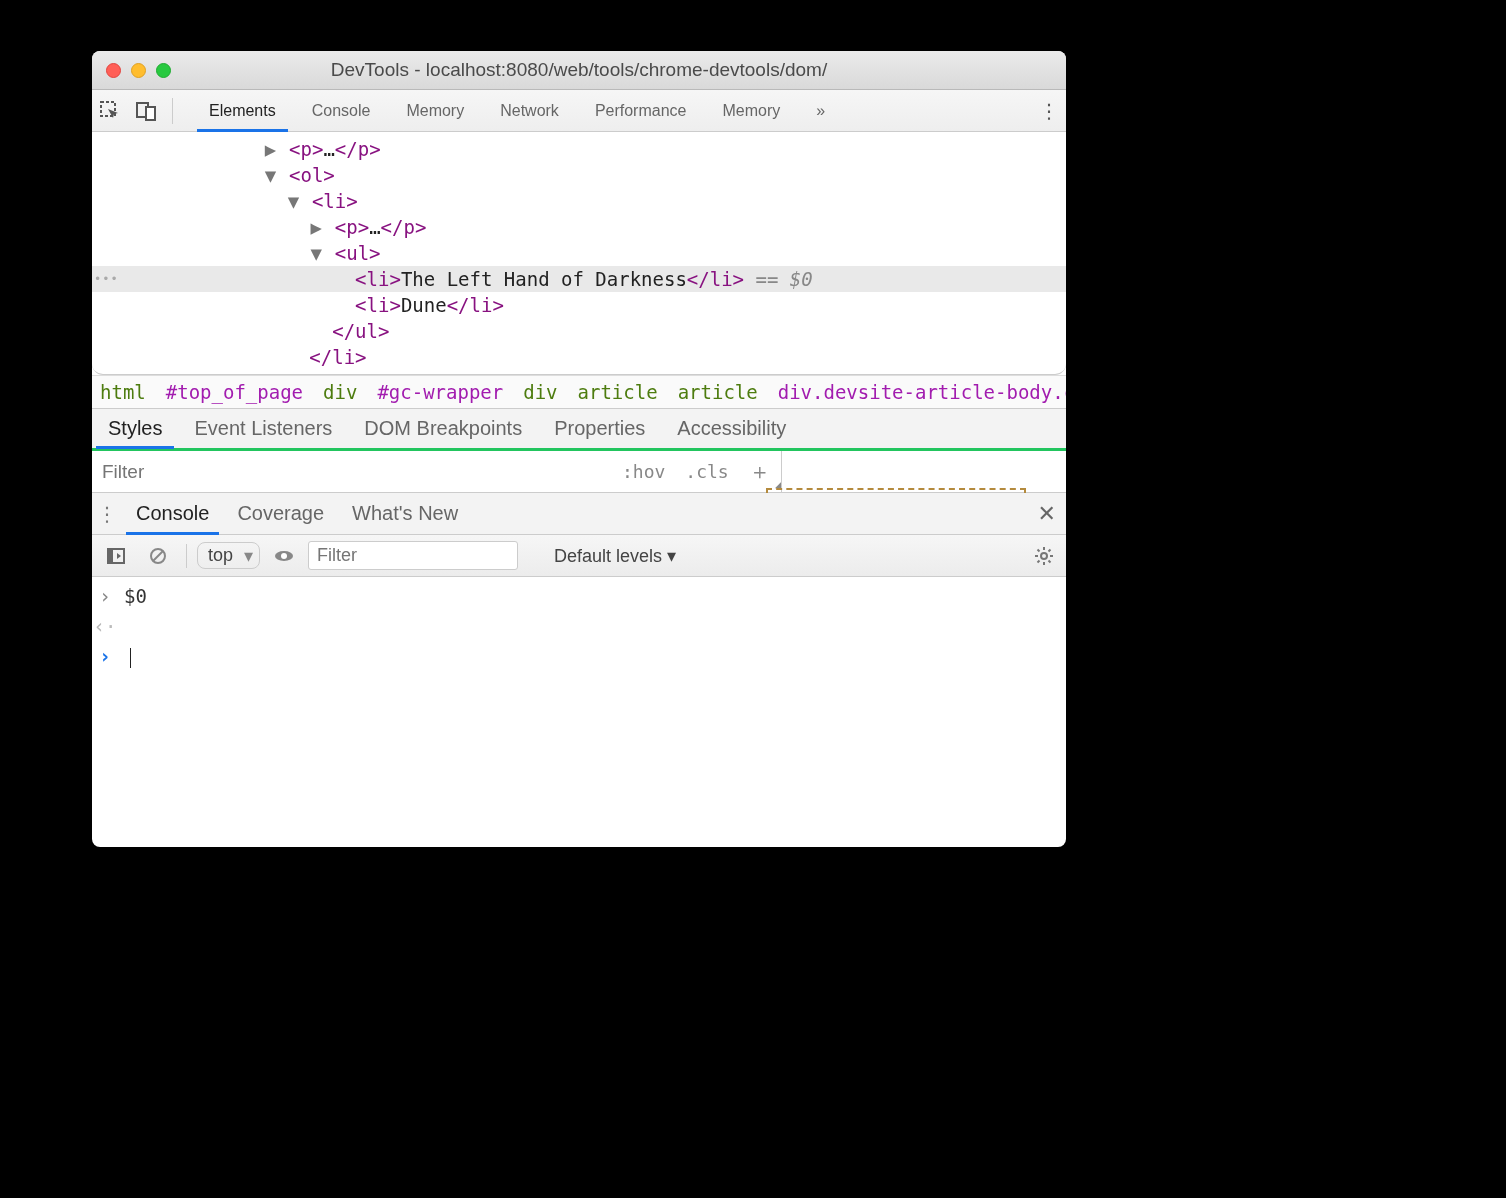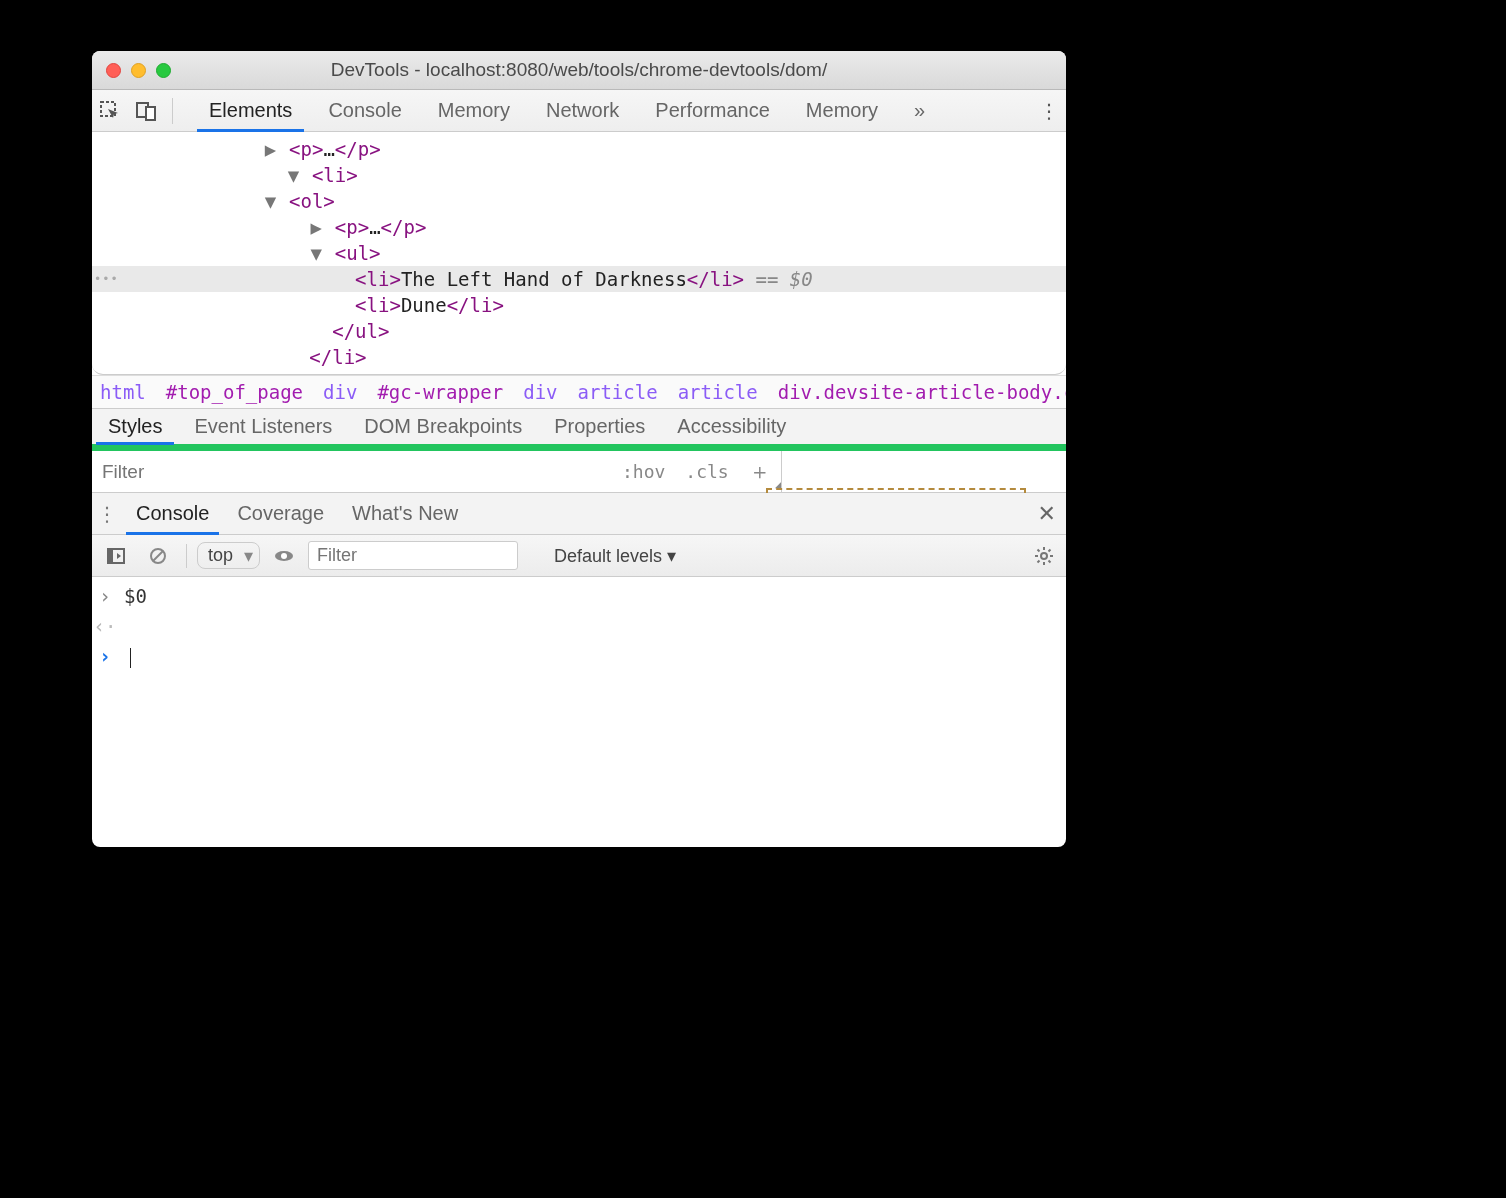--- a/index.html
+++ b/index.html
@@ -40,21 +40,21 @@
 .title { position:absolute;left:0;right:0;text-align:center;color:#4a4a4a;font-size:19px;}
 .toolbar {
   height: 42px;
   background: linear-gradient(#f6f6f6,#eeeeee);
   border-bottom: 1px solid #ccc;
   display: flex;
   align-items: center;
 }
 .toolbtn { width:36px;height:36px;display:flex;align-items:center;justify-content:center;color:#555;}
 .tabs { display:flex; align-items:stretch; height:100%; margin-left:10px; gap:0; }
-.tab { padding:0 18px; display:flex; align-items:center; color:#666; font-size:20px; position:relative;}
+.tab { padding:0 18px; display:flex; align-items:center; color:#666; font-size:16px; position:relative;}
 .tab.active { color:#222; }
 .tab.active::after { content:""; position:absolute;left:6px;right:6px;bottom:-1px;height:3px;background:#1a73e8;}
 .toolbar .spacer { flex:1; }
 .more-dots { width:34px;height:34px;display:flex;align-items:center;justify-content:center;color:#555;font-size:20px;}
 .elements-pane {
   background:#fff;
   height:243px;
   overflow:hidden;
   font-size:19px;
   position:relative;
@@ -67,23 +67,23 @@
 .txt { color:#222; }
 .sel-line { background:#e9e9e9; }
 .selref { color:#888; font-style:italic; }
 .ellips-gutter { position:absolute;left:2px;color:#aaa;font-size:12px;letter-spacing:1px;}
 .arrow { color:#777; display:inline-block; width:14px; text-align:center;}
 .breadcrumb {
   height:34px;border-top:1px solid #ddd;background:#fafafa;display:flex;align-items:center;
   font-size:19px;padding:0 8px;gap:20px;overflow:hidden;border-bottom:1px solid #ccc;
 }
 .crumb { color:#a21caf; white-space:nowrap; }
-.crumb.black { color:#8b5cf6; }
+.crumb.black { color:#4d7c0f; }
 .subtabs {
-  height:42px;display:flex;align-items:center;background:#f3f3f3;border-bottom:7px solid #22c55e;
+  height:42px;display:flex;align-items:center;background:#f3f3f3;border-bottom:3px solid #22c55e;
 }
 .subtab { padding:0 16px;color:#666;font-size:20px;height:100%;display:flex;align-items:center;position:relative;}
 .subtab.active { color:#222;}
 .subtab.active::after {content:"";position:absolute;left:4px;right:4px;bottom:-1px;height:3px;background:#1a73e8;}
 .filterbar {
   height:42px;border-bottom:1px solid #ccc;display:flex;align-items:center;background:#fff;
 }
 .filter-input { flex:0 0 520px;border:none;padding:0 10px;font-size:19px;color:#999;height:100%;outline:none;background:transparent;}
 .hov,.cls { font-family:Menlo,monospace;color:#888;padding:0 10px;font-size:18px;}
 .plusbtn { color:#888;font-size:22px;padding:0 10px;position:relative;}
@@ -152,22 +152,22 @@
       <div class="tab">Memory</div>
       <div class="tab">»</div>
     </div>
     <div class="spacer"></div>
     <div class="more-dots">⋮</div>
   </div>
 
   <div class="elements-pane mono">
     <div class="tree">
       <div class="tree-line">               <span class="arrow">▶</span> <span class="tag">&lt;p&gt;</span><span class="txt">…</span><span class="tag">&lt;/p&gt;</span></div>
+      <div class="tree-line">               <span class="arrow">▼</span> <span class="tag">&lt;ol&gt;</span></div>
       <div class="tree-line">                 <span class="arrow">▼</span> <span class="tag">&lt;li&gt;</span></div>
-      <div class="tree-line">               <span class="arrow">▼</span> <span class="tag">&lt;ol&gt;</span></div>
       <div class="tree-line">                   <span class="arrow">▶</span> <span class="tag">&lt;p&gt;</span><span class="txt">…</span><span class="tag">&lt;/p&gt;</span></div>
       <div class="tree-line">                   <span class="arrow">▼</span> <span class="tag">&lt;ul&gt;</span></div>
       <div class="tree-line sel-line"><span class="ellips-gutter">•••</span>                       <span class="tag">&lt;li&gt;</span><span class="txt">The Left Hand of Darkness</span><span class="tag">&lt;/li&gt;</span><span class="selref"> == $0</span></div>
       <div class="tree-line">                       <span class="tag">&lt;li&gt;</span><span class="txt">Dune</span><span class="tag">&lt;/li&gt;</span></div>
       <div class="tree-line">                     <span class="tag">&lt;/ul&gt;</span></div>
       <div class="tree-line">                   <span class="tag">&lt;/li&gt;</span></div>
     </div>
   </div>
 
   <div class="breadcrumb mono">

